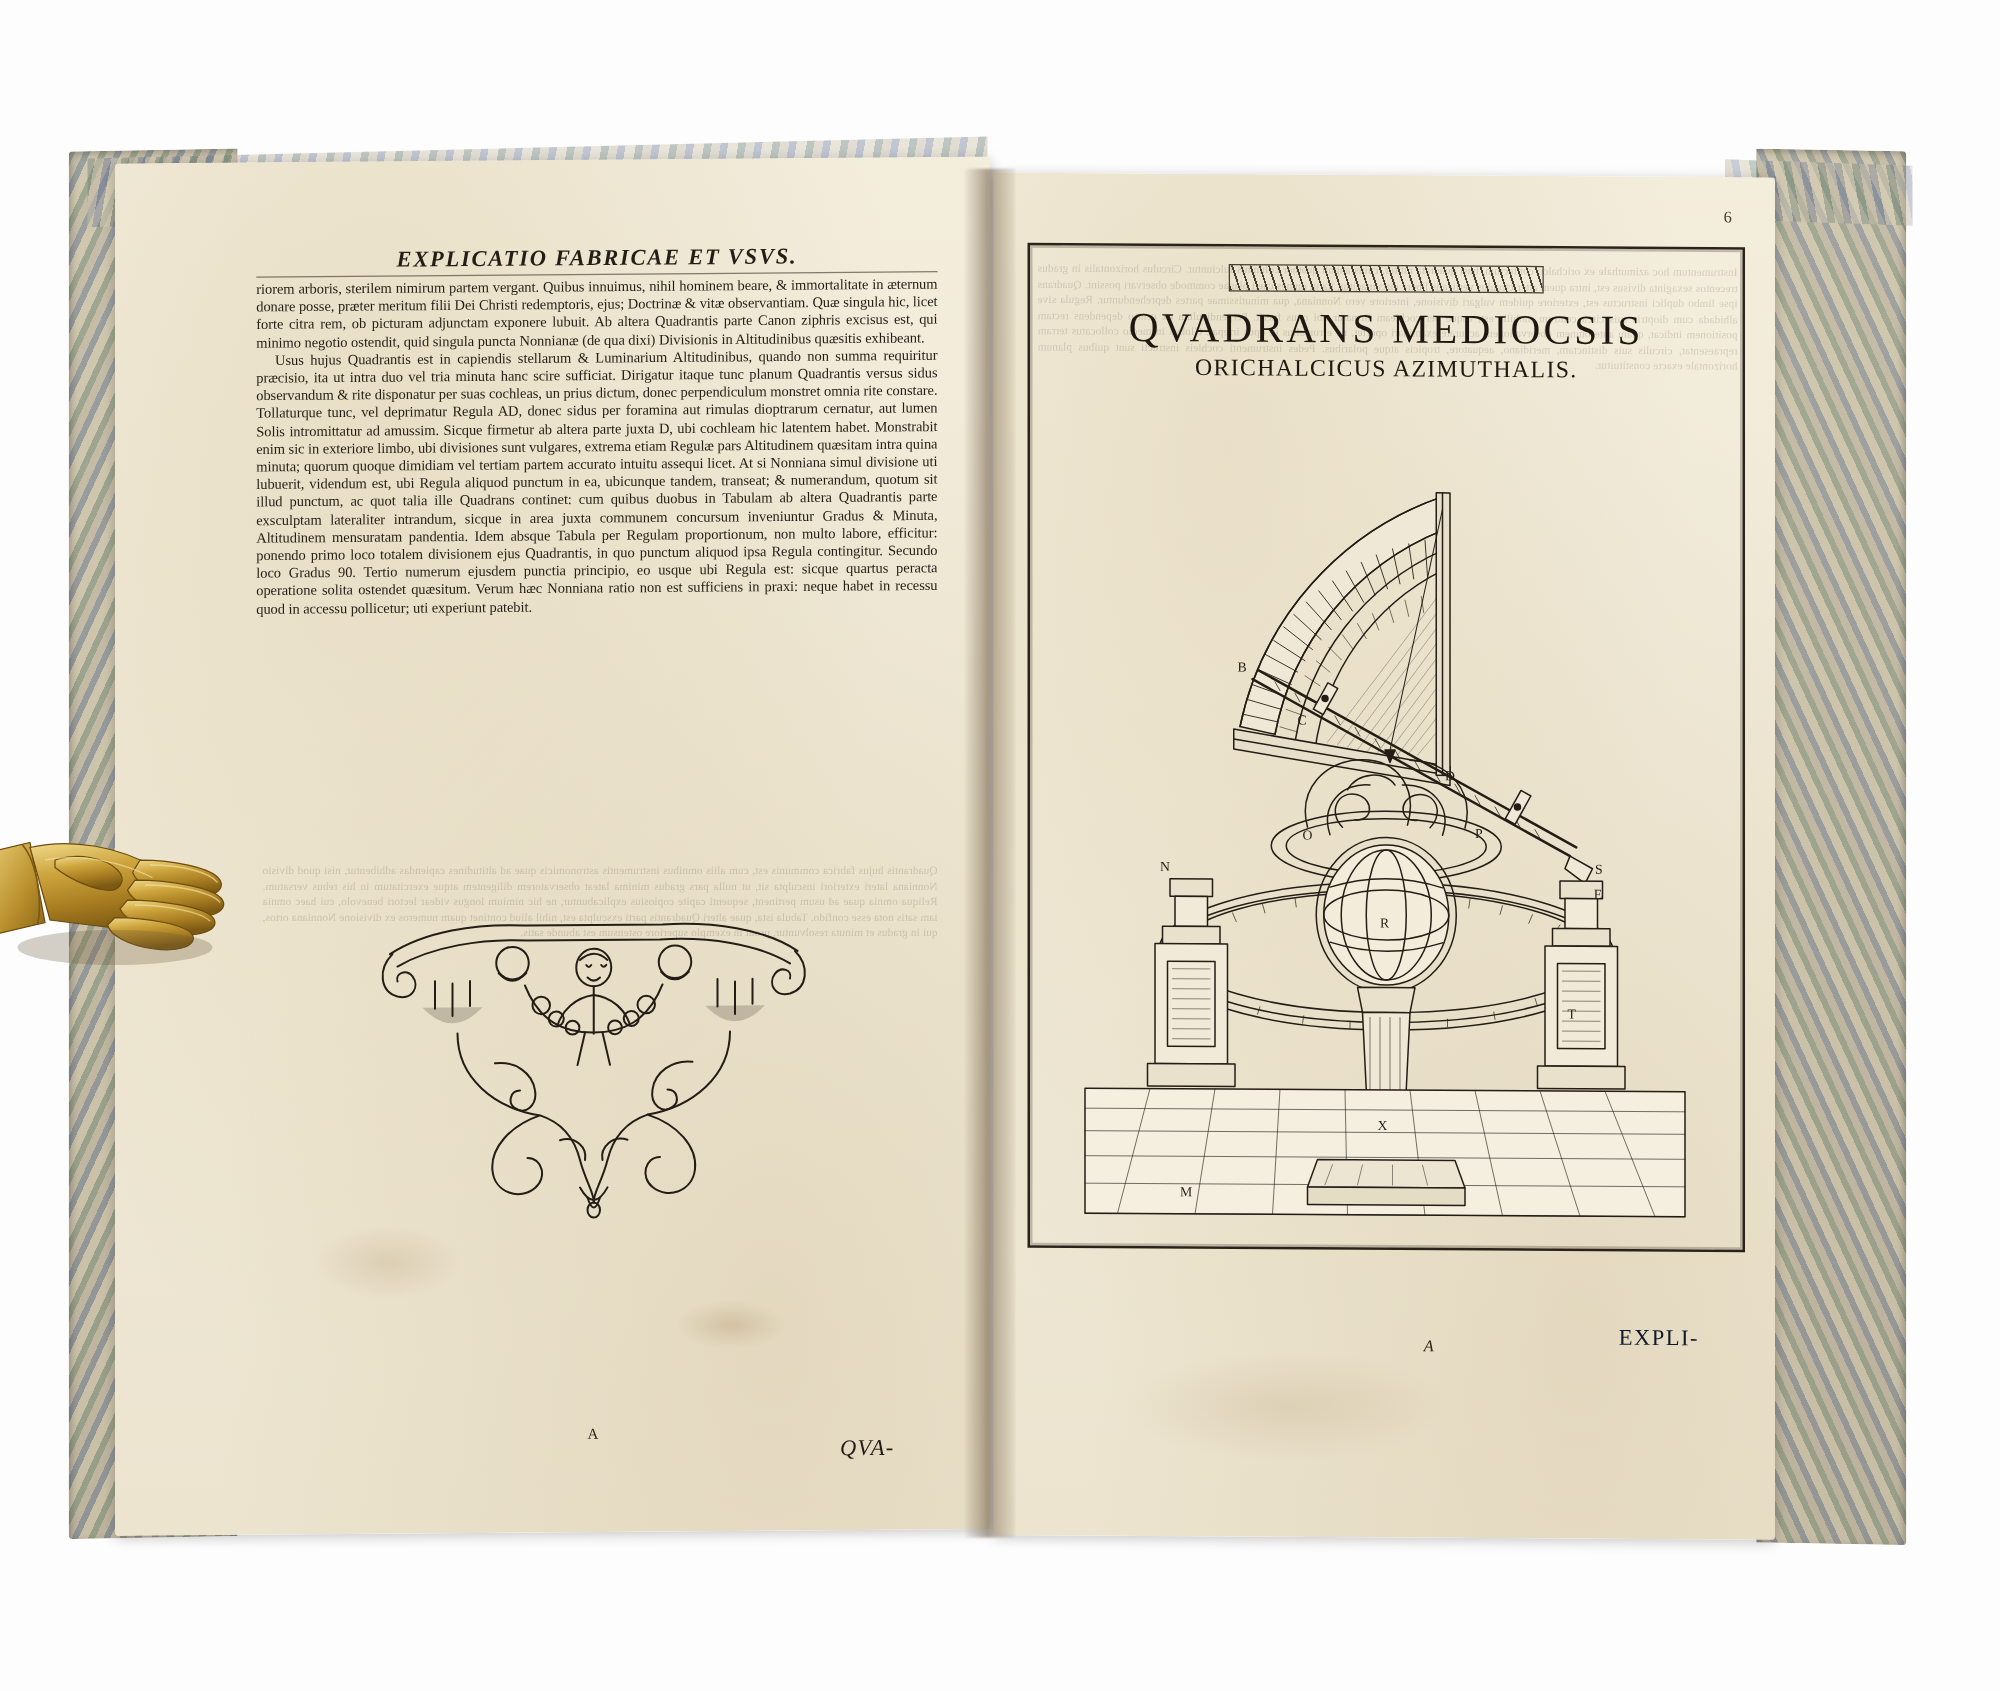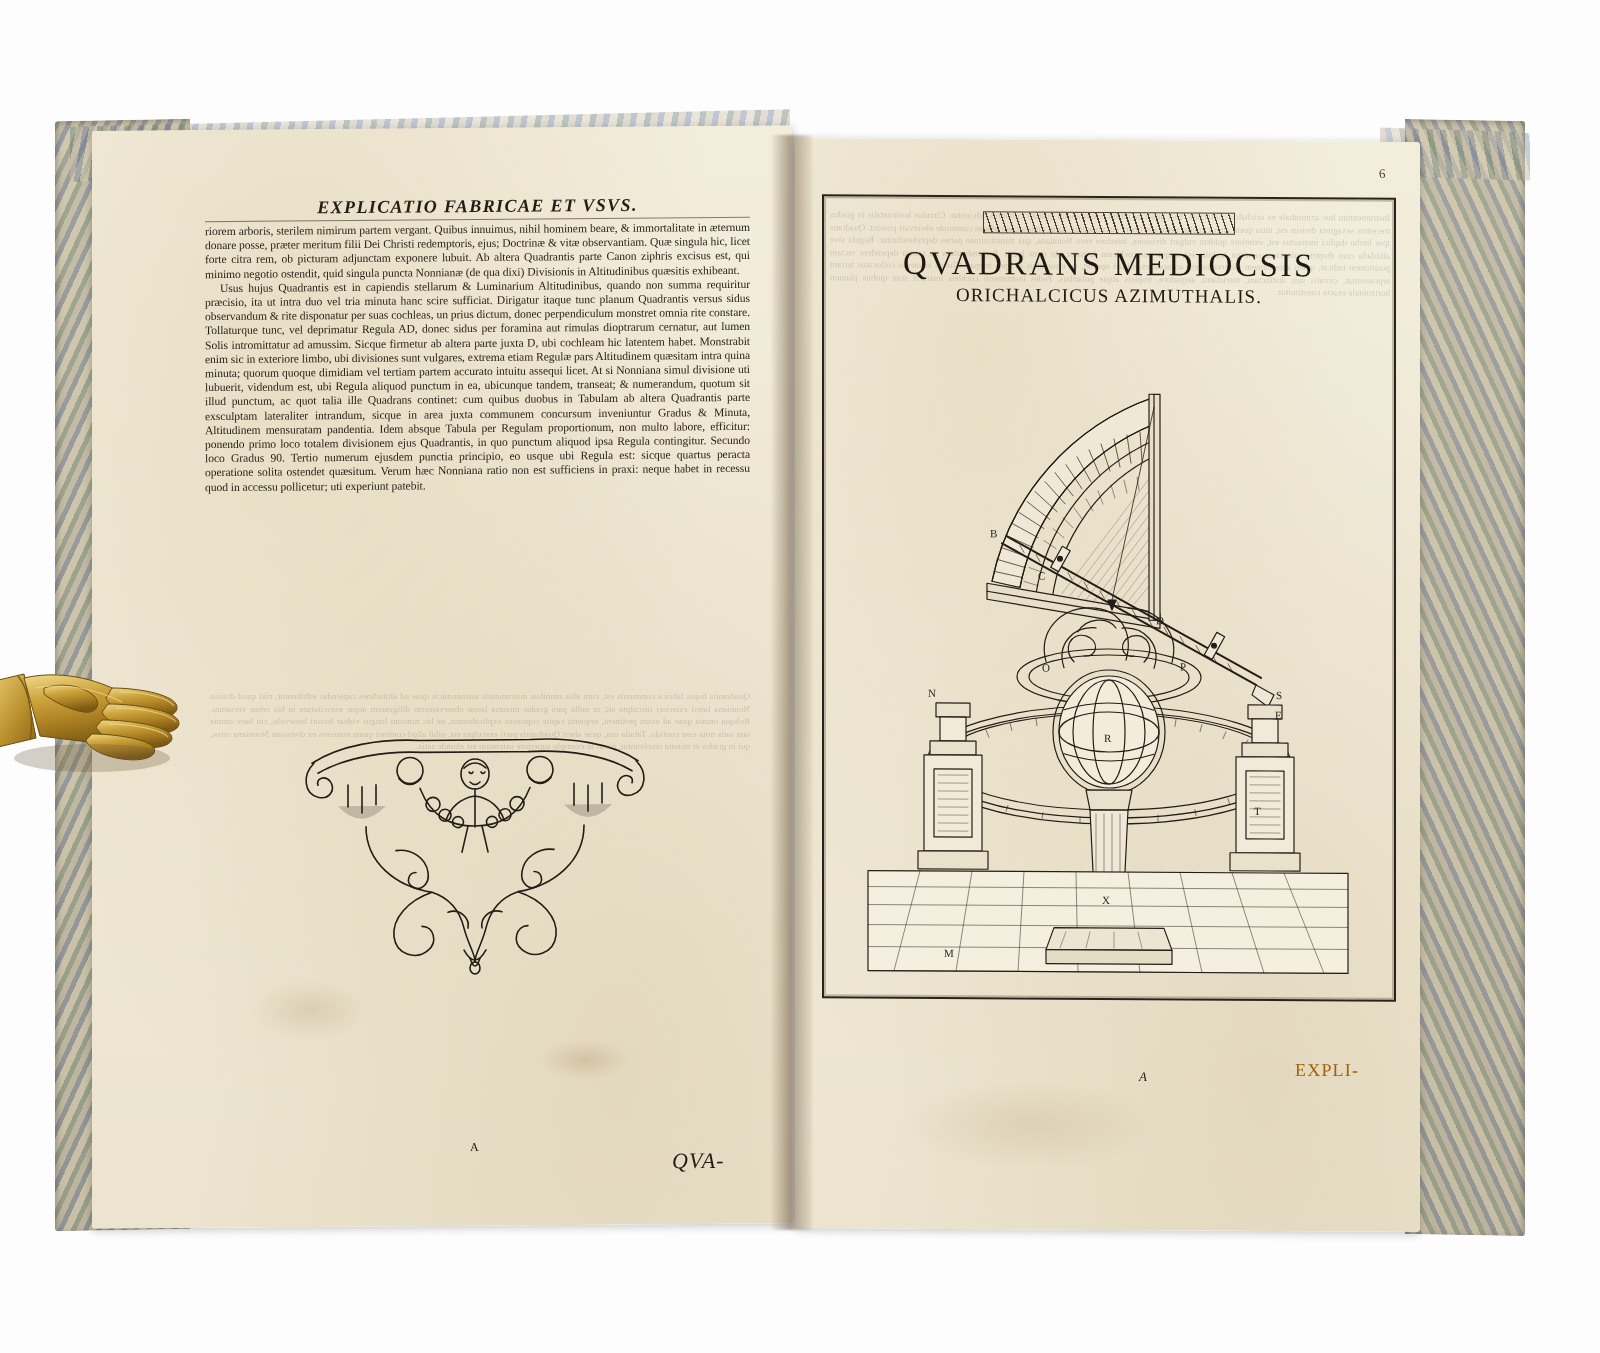--- a/index.html
+++ b/index.html
@@ -124,21 +124,21 @@
   .body-left p.ind { text-indent: 15px; }
   .sig-a {
     position: absolute;
     left: 470px; top: 1140px;
     font-size: 12px; color: #2a2219;
     transform: skewY(-0.45deg);
   }
   .catchword-left {
     position: absolute;
     left: 672px; top: 1148px;
-    font-size: 22px; letter-spacing: 1px;
+    font-size: 18px; letter-spacing: 1px;
     font-style: italic; color: #241d16;
     transform: skewY(-0.45deg);
   }
 
   
   .ornament {
     position: absolute;
     left: 300px; top: 722px;
     width: 350px; height: 255px;
     transform: skewY(-0.45deg);
@@ -191,21 +191,21 @@
     position: absolute;
     left: 1139px; top: 1069px;
     font-size: 13px; color: #2a2219;
     transform: skewY(0.35deg);
     font-style: italic;
   }
   .catchword-right {
     position: absolute;
     left: 1295px; top: 1060px;
     font-size: 18px; letter-spacing: 1.2px;
-    color: #a16207;
+    color: #0f172a;
     transform: skewY(0.35deg);
   }
 
   
   .hand {
     position: absolute;
     left: 0px; top: 630px;
     width: 190px; height: 160px;
   }
 

